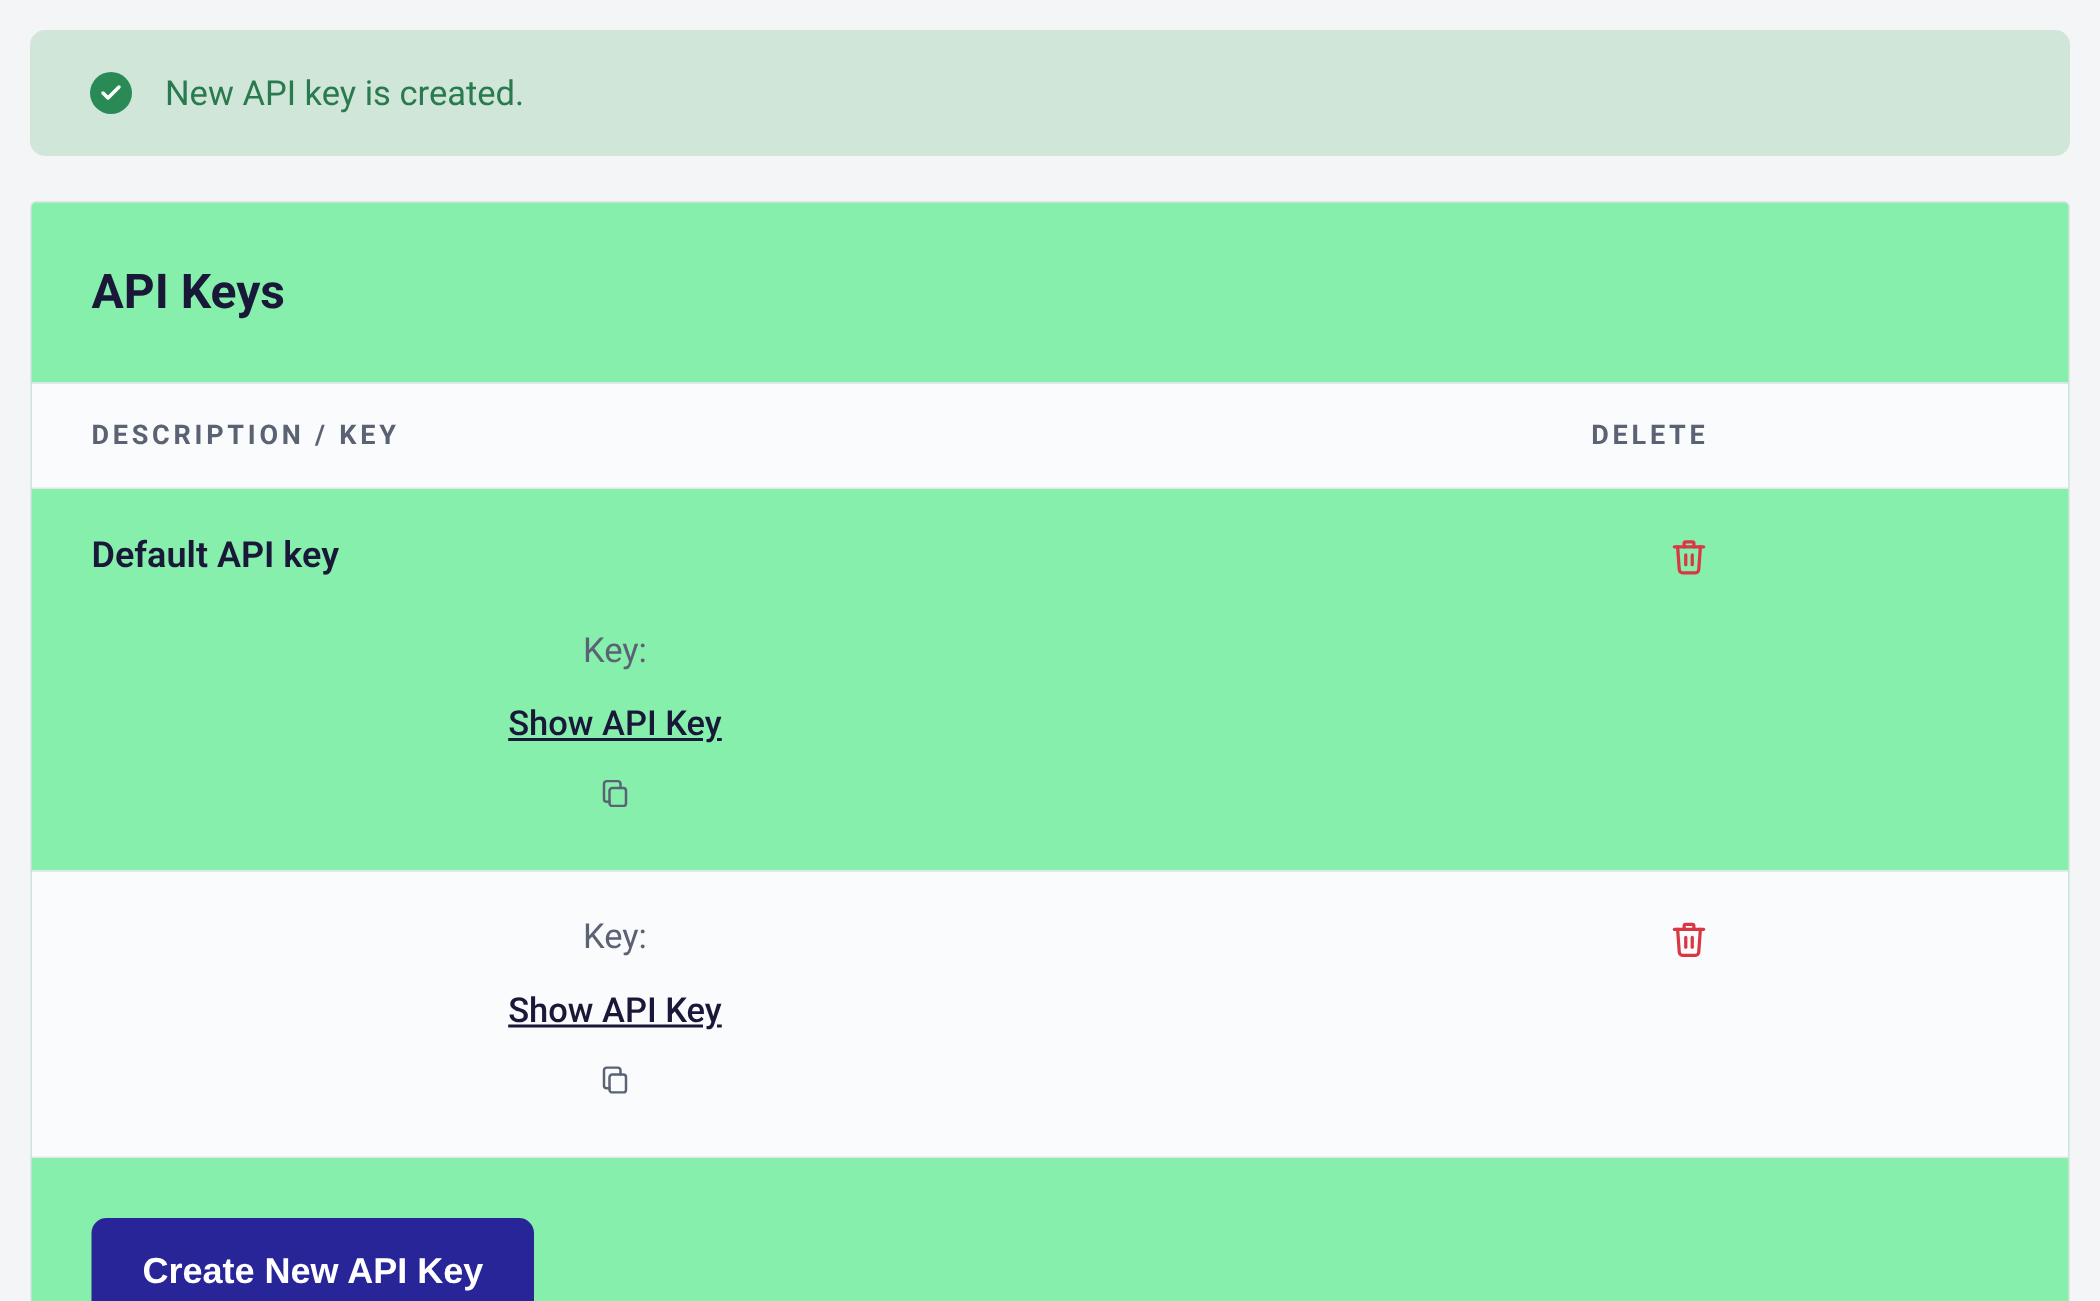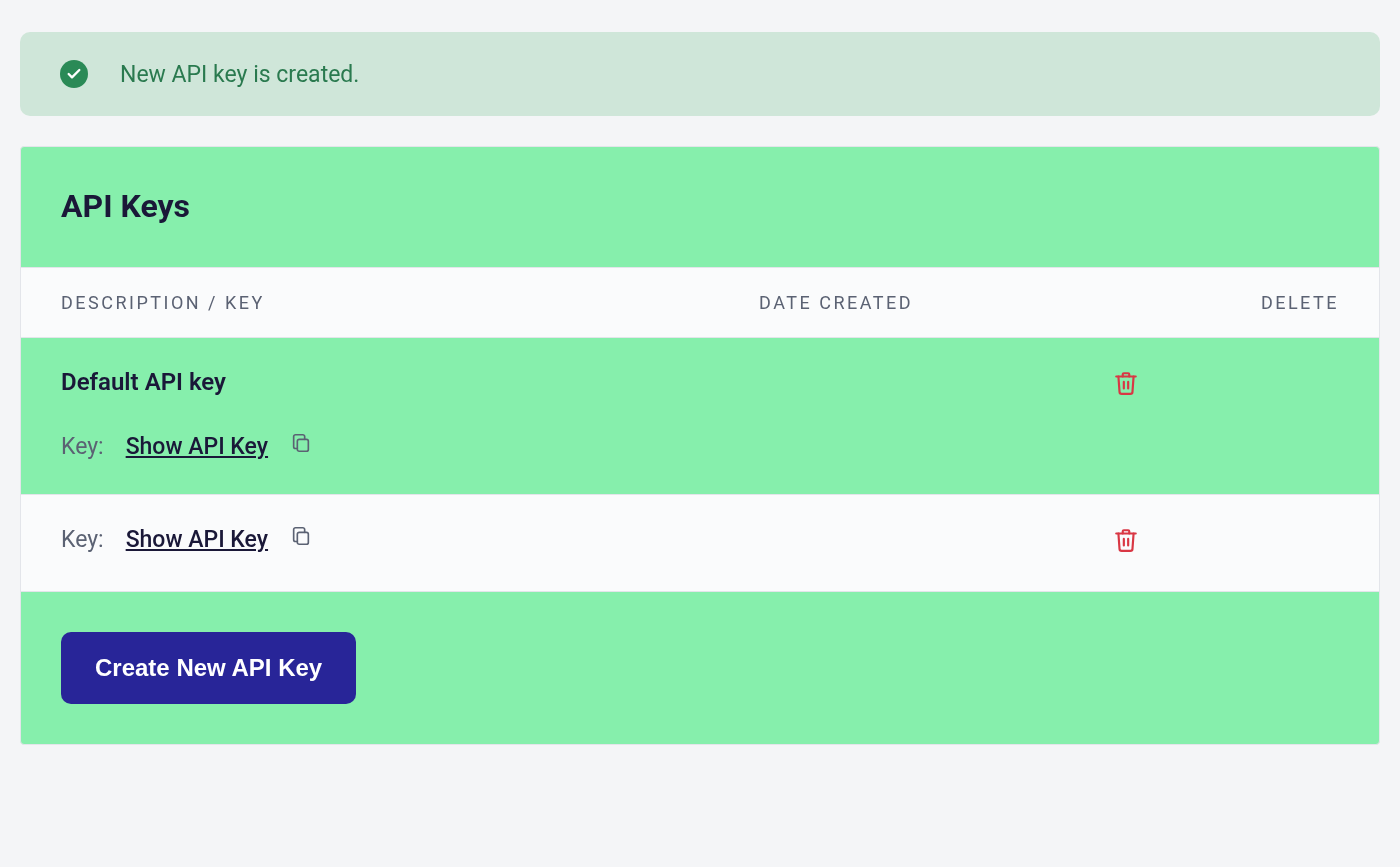--- a/index.html
+++ b/index.html
@@ -12,23 +12,22 @@
       background: #f4f5f7;
       padding: 20px;
       color: #1a1838;
     }
     .alert {
       background: #cfe6d9;
       border-radius: 10px;
       padding: 28px 40px;
       display: flex;
       align-items: center;
-      gap: 32px;
+      gap: 22px;
       margin-bottom: 30px;
-      margin-top: 12px;
     }
     .alert-text {
       font-size: 23px;
       color: #2a7a4f;
       font-weight: 400;
     }
     .check-circle {
       width: 28px;
       height: 28px;
       border-radius: 50%;
@@ -59,21 +58,21 @@
     .table-head {
       display: grid;
       grid-template-columns: 1fr 380px 200px;
       padding: 24px 40px;
       border-top: 1px solid #e3e5ea;
       border-bottom: 1px solid #e3e5ea;
       background: #fafbfc;
     }
     .th {
       font-size: 18px;
-      font-weight: 400;
+      font-weight: 700;
       letter-spacing: 2.5px;
       color: #5b6273;
       text-transform: uppercase;
     }
     .th-delete {
       text-align: right;
     }
     .row {
       display: grid;
       grid-template-columns: 1fr 380px 200px;
@@ -95,20 +94,21 @@
       color: #1a1838;
       display: flex;
       align-items: center;
       gap: 18px;
     }
     .key-line {
       display: flex;
       align-items: center;
       gap: 22px;
       font-size: 23px;
+      flex-direction: column;
     }
     .key-label {
       color: #5b6273;
       font-weight: 400;
     }
     .show-link {
       color: #1a1838;
       text-decoration: underline;
       font-weight: 500;
       cursor: pointer;
@@ -169,21 +169,20 @@
   <span class="alert-text">New API key is created.</span>
 </div>
 
 <div class="card">
   <div class="card-header">
     <h1 class="card-title">API Keys</h1>
   </div>
 
   <div class="table-head">
     <div class="th">DESCRIPTION / KEY</div>
-    <div class="th">DATE CREATED</div>
     <div class="th th-delete">DELETE</div>
   </div>
 
   <div class="row">
     <div class="desc-col">
       <div class="row-title">
         <span>Default API key</span>
       </div>
       <div class="key-line">
         <span class="key-label">Key:</span>

